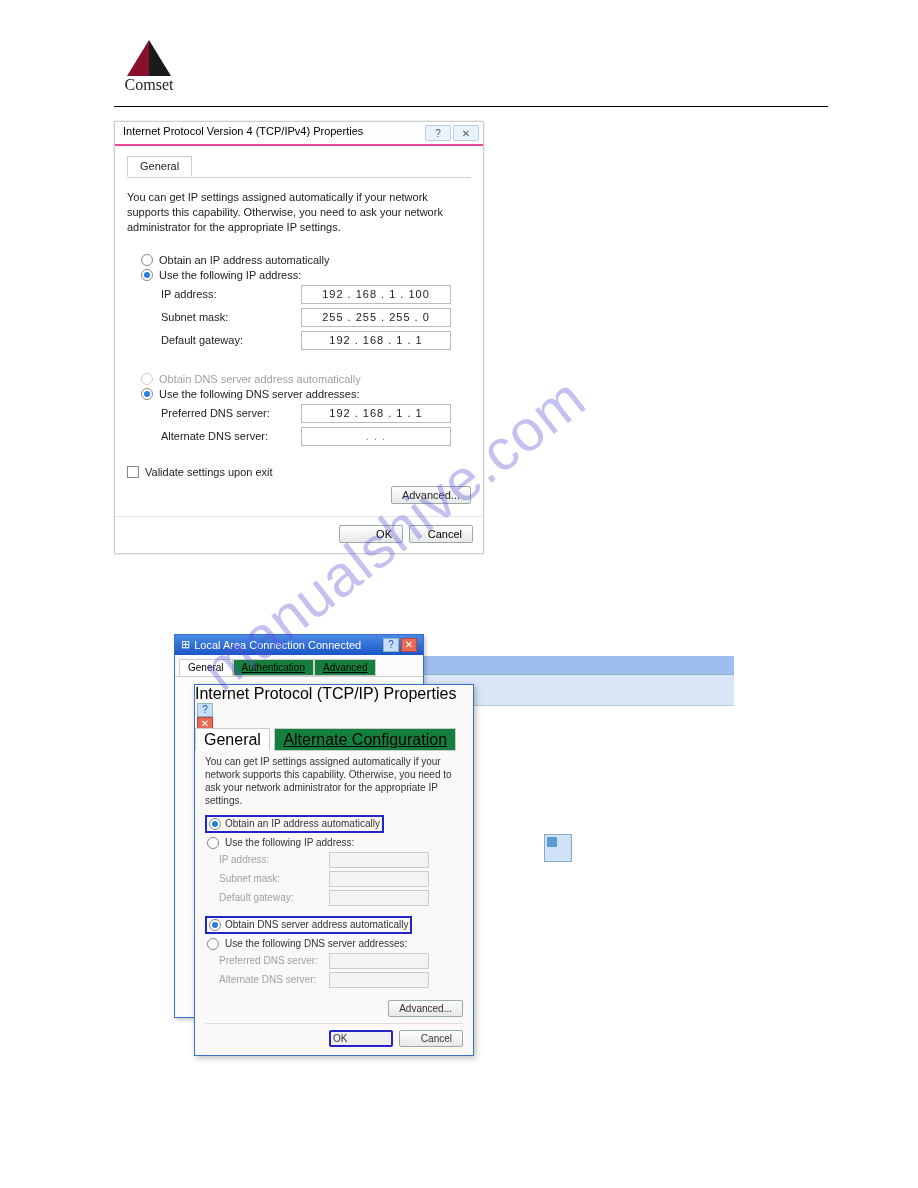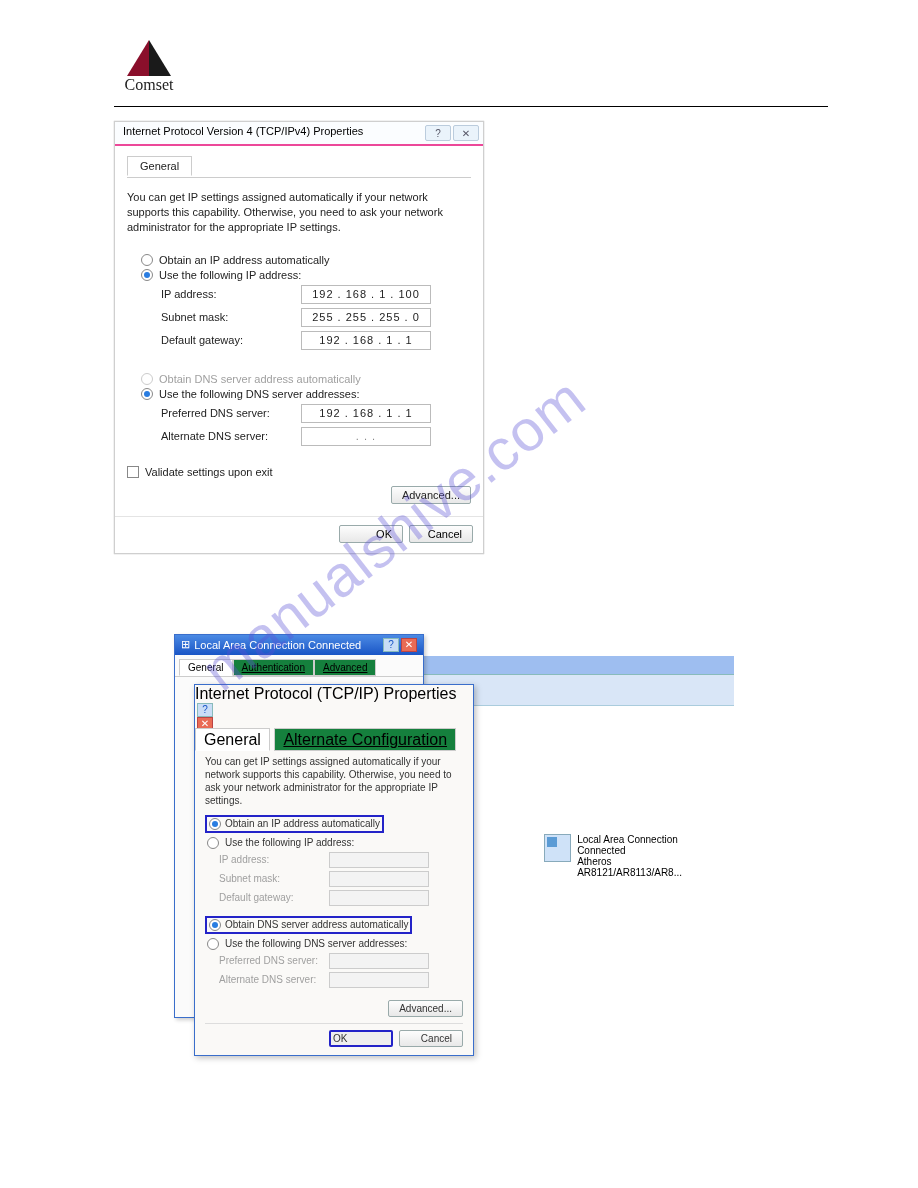--- a/index.html
+++ b/index.html
@@ -20,21 +20,21 @@
   .dlg-body { padding: 10px 12px 6px 12px; font-size:11px; color:#222;}
   .tabrow { position:relative; height:22px; border-bottom:1px solid #ccc; margin-bottom:12px;}
   .tab { position:absolute; left:0; top:0; padding:3px 12px; border:1px solid #ccc; border-bottom:1px solid #fff; background:#fff; font-size:11px;}
   .intro { line-height:1.35; margin-bottom:14px;}
   .radiorow { display:flex; align-items:center; gap:6px; margin:3px 0; font-size:11px; }
   .radio { width:12px; height:12px; border-radius:50%; border:1px solid #888; display:inline-flex; align-items:center; justify-content:center; background:#fff;}
   .radio.sel::after{content:""; width:6px; height:6px; border-radius:50%; background:#2a7de1;}
   .radio.dis { border-color:#ccc; }
   .fieldrow { display:flex; align-items:center; margin:4px 0 4px 20px;}
   .flabel { width:140px; font-size:11px; }
-  .ipbox { width:130px; height:19px; border:1px solid #bbb; background:#fff; font-size:11px; display:flex; align-items:center; justify-content:center; letter-spacing:1px; font-family: Tahoma, sans-serif;}
+  .ipbox { width:150px; height:19px; border:1px solid #bbb; background:#fff; font-size:11px; display:flex; align-items:center; justify-content:center; letter-spacing:1px; font-family: Tahoma, sans-serif;}
   .ipbox.empty { color:#888; }
   .group { border-top: none; padding: 2px 0 6px 14px;}
   .chkrow { display:flex; align-items:center; gap:6px; margin-top:10px;}
   .chk { width:12px; height:12px; border:1px solid #888; background:#fff;}
   .btnrow { display:flex; justify-content:flex-end; gap:6px; padding:8px 10px 10px 10px; border-top:1px solid #e4e4e4;}
   .btn { min-width:64px; padding:2px 10px; font-size:11px; border:1px solid #9aa; background:linear-gradient(#fdfdfd,#e8e8e8); border-radius:2px; text-align:right;}
   .advrow { display:flex; justify-content:flex-end; margin-top:8px; margin-bottom:6px;}
   .disabled { color:#a0a0a0; }
   
   .area2 { position:relative; width: 560px; height:420px; margin-left:60px; }
@@ -222,23 +222,18 @@
         </div>
         <div class="btnrow" style="padding:6px 0 0 0; border-top:1px solid #ddd; margin-top:6px;">
           <span class="btn hlbox" style="font-size:10px; border:2px solid #2323c8; background:#efefef;">OK</span>
           <span class="btn" style="font-size:10px;">Cancel</span>
         </div>
       </div>
     </div>
 
     <div class="netitem">
       <div class="neticon"></div>
-      <div>
-        <div>Local Area Connection</div>
-        <div>Connected</div>
-        <div>Atheros AR8121/AR8113/AR8...</div>
-      </div>
     </div>
   </div>
 
 </div>
 
 <div class="watermark">manualshive.com</div>
 
 </body></html>

